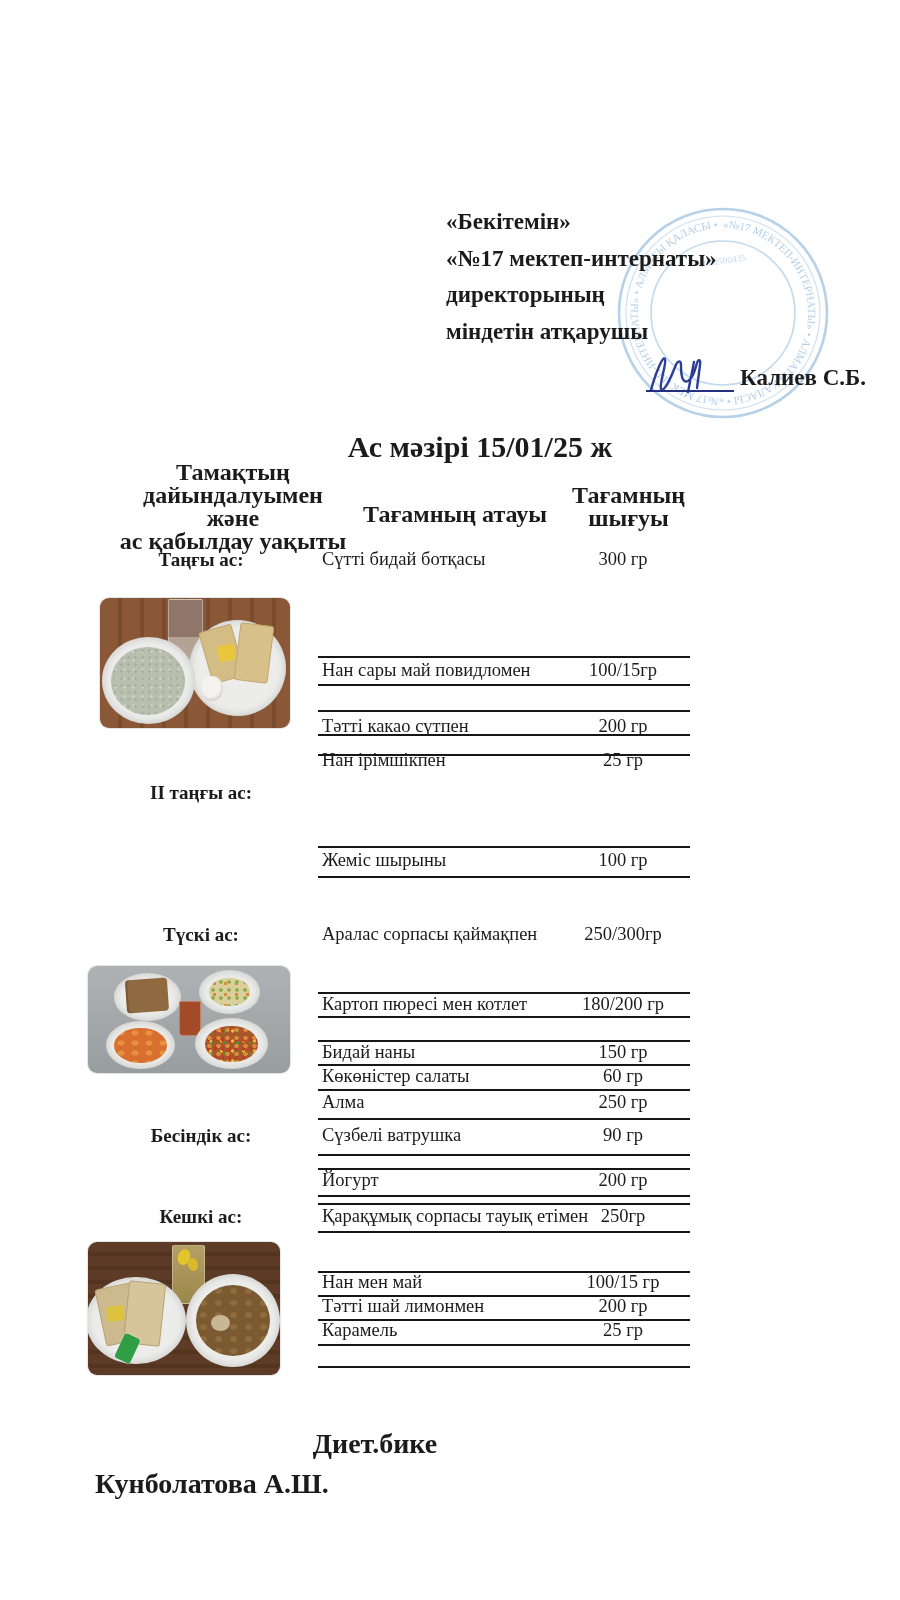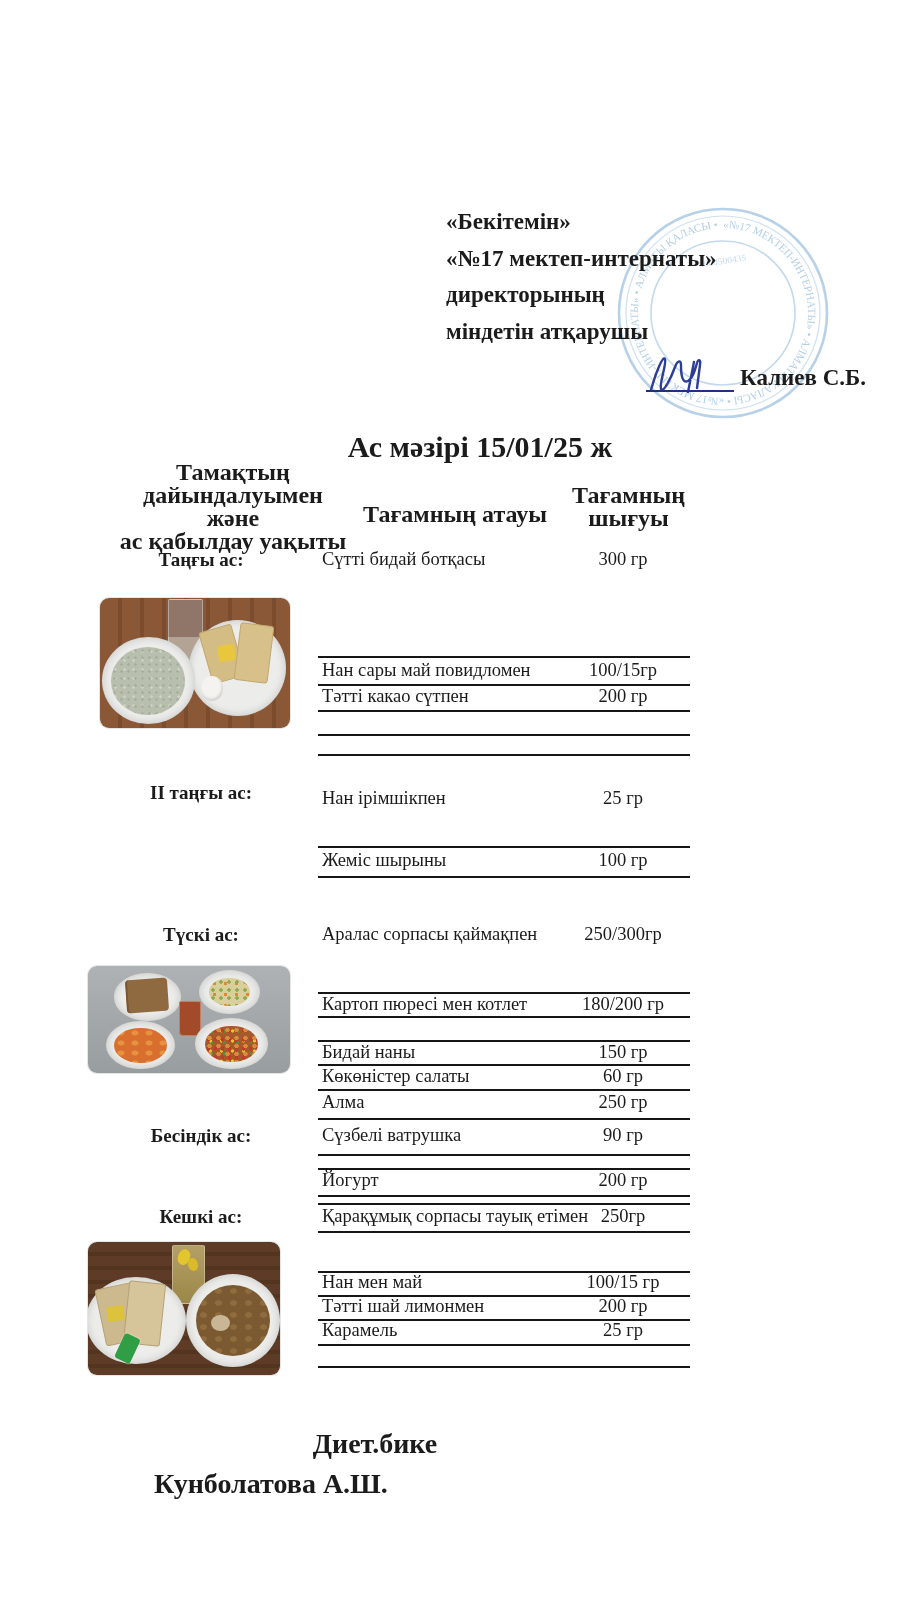--- a/index.html
+++ b/index.html
@@ -32,21 +32,21 @@
   
   .photo{position:absolute;border-radius:9px;overflow:hidden;
          box-shadow:0 0 0 1px rgba(0,0,0,.10);}
   .photo *{position:absolute;}
   .plate{background:#ececea;border-radius:50%;box-shadow:inset 0 0 8px rgba(0,0,0,.18);}
   .bowl-inner{border-radius:50%;}
 
   
   .footer-role{position:absolute;left:200px;top:1428px;width:350px;text-align:center;
                font-size:28px;font-weight:bold;}
-  .footer-name{position:absolute;left:95px;top:1468px;width:352px;text-align:center;
+  .footer-name{position:absolute;left:95px;top:1468px;width:352px;
                font-size:28px;font-weight:bold;}
 </style>
 </head>
 <body>
 
 <div class="page">
 
   <svg class="stamp" viewBox="0 0 222 222">
     <circle cx="111" cy="111" r="104" fill="none" stroke="#9cc1e0" stroke-width="2.6" opacity=".8"></circle>
     <circle cx="111" cy="111" r="97" fill="none" stroke="#b4d0e8" stroke-width="1.2" opacity=".7"></circle>
@@ -122,25 +122,25 @@
   <div class="rule" style="top:1366px;"></div>
 
   <div class="row" style="top:549px;">
     <span class="dish">Сүтті бидай ботқасы</span>
     <span class="qty">300 гр</span>
     </div>
   <div class="row" style="top:660px;">
     <span class="dish">Нан сары май повидломен</span>
     <span class="qty">100/15гр</span>
     </div>
-  <div class="row" style="top:686px;">
+  <div class="row" style="top:716px;">
     <span class="dish">Тәтті какао  сүтпен</span>
     <span class="qty">200 гр</span>
     </div>
-  <div class="row" style="top:788px;">
+  <div class="row" style="top:750px;">
     <span class="dish">Нан ірімшікпен</span>
     <span class="qty">25 гр</span>
     </div>
   <div class="row" style="top:850px;">
     <span class="dish">Жеміс шырыны</span>
     <span class="qty">100 гр</span>
     </div>
   <div class="row" style="top:924px;">
     <span class="dish">Аралас сорпасы  қаймақпен</span>
     <span class="qty">250/300гр</span>

